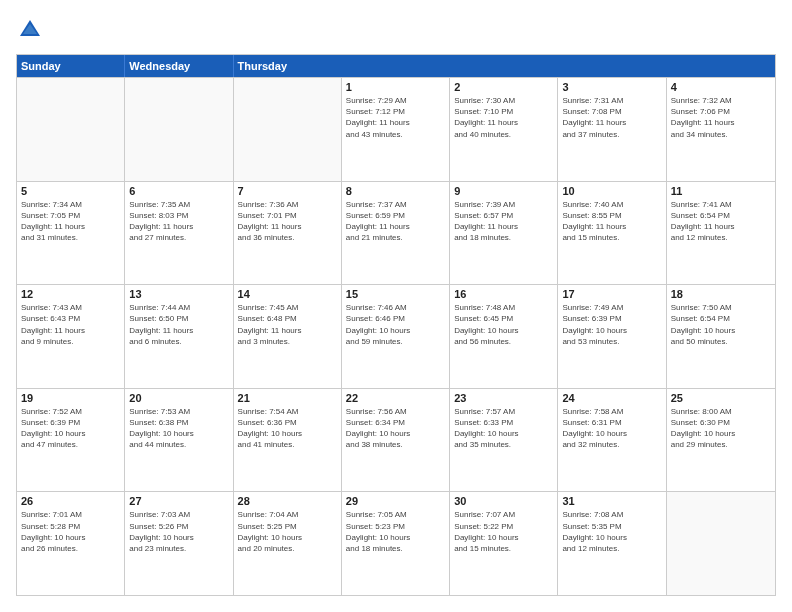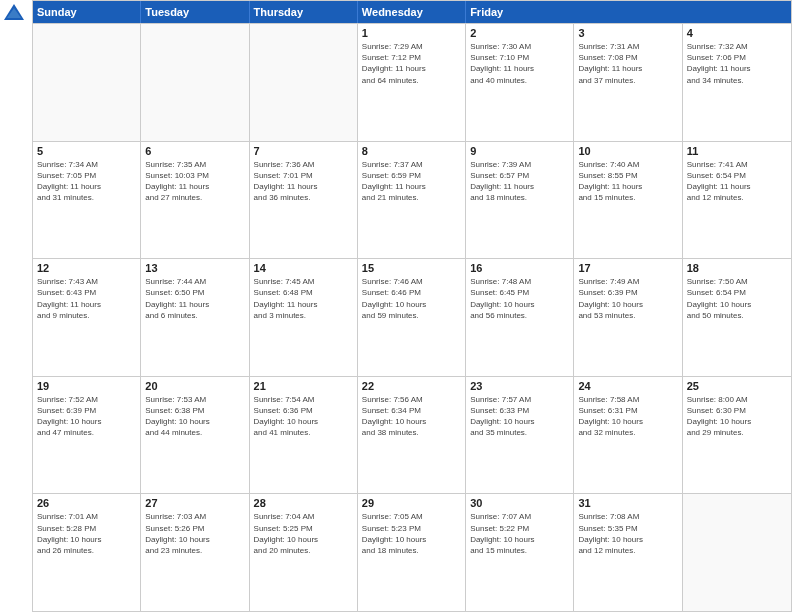--- a/index.html
+++ b/index.html
@@ -6,23 +6,23 @@
     body {
       font-family: Arial, sans-serif;
       background: #fff;
       width: 792px;
       height: 612px;
       overflow: hidden;
     }
     .page {
       width: 792px;
       height: 612px;
-      padding: 0;
-      display: flex;
-      flex-direction: row;
+      padding: 16px;
+      display: flex;
+      flex-direction: column;
     }
     .header {
       display: flex;
       align-items: flex-start;
       justify-content: space-between;
       margin-bottom: 10px;
     }
     .logo {
       display: flex;
       align-items: center;
@@ -131,36 +131,34 @@
     </div>
     <div class="title-block">
       <div class="calendar-title"></div>
       <div class="calendar-subtitle"></div>
     </div>
   </div>
 
   <div class="calendar">
     <div class="cal-header-row" id="cal-header">
         <div class="cal-header-cell">Sunday</div>
-        <div class="cal-header-cell">Tuesday</div>
+        <div class="cal-header-cell">Wednesday</div>
         <div class="cal-header-cell">Thursday</div>
-        <div class="cal-header-cell">Wednesday</div>
-        <div class="cal-header-cell">Friday</div>
       </div>
     <div class="cal-body" id="cal-body">
         <div class="cal-row">
           <div class="cal-cell empty"></div>
           <div class="cal-cell empty"></div>
           <div class="cal-cell empty"></div>
           <div class="cal-cell">
             <span class="day-num">1</span>
             <span class="cell-line">Sunrise: 7:29 AM</span>
             <span class="cell-line">Sunset: 7:12 PM</span>
             <span class="cell-line">Daylight: 11 hours</span>
-            <span class="cell-line">and 64 minutes.</span>
+            <span class="cell-line">and 43 minutes.</span>
           </div>
           <div class="cal-cell">
             <span class="day-num">2</span>
             <span class="cell-line">Sunrise: 7:30 AM</span>
             <span class="cell-line">Sunset: 7:10 PM</span>
             <span class="cell-line">Daylight: 11 hours</span>
             <span class="cell-line">and 40 minutes.</span>
           </div>
           <div class="cal-cell">
             <span class="day-num">3</span>
@@ -181,21 +179,21 @@
           <div class="cal-cell">
             <span class="day-num">5</span>
             <span class="cell-line">Sunrise: 7:34 AM</span>
             <span class="cell-line">Sunset: 7:05 PM</span>
             <span class="cell-line">Daylight: 11 hours</span>
             <span class="cell-line">and 31 minutes.</span>
           </div>
           <div class="cal-cell">
             <span class="day-num">6</span>
             <span class="cell-line">Sunrise: 7:35 AM</span>
-            <span class="cell-line">Sunset: 10:03 PM</span>
+            <span class="cell-line">Sunset: 8:03 PM</span>
             <span class="cell-line">Daylight: 11 hours</span>
             <span class="cell-line">and 27 minutes.</span>
           </div>
           <div class="cal-cell">
             <span class="day-num">7</span>
             <span class="cell-line">Sunrise: 7:36 AM</span>
             <span class="cell-line">Sunset: 7:01 PM</span>
             <span class="cell-line">Daylight: 11 hours</span>
             <span class="cell-line">and 36 minutes.</span>
           </div>

